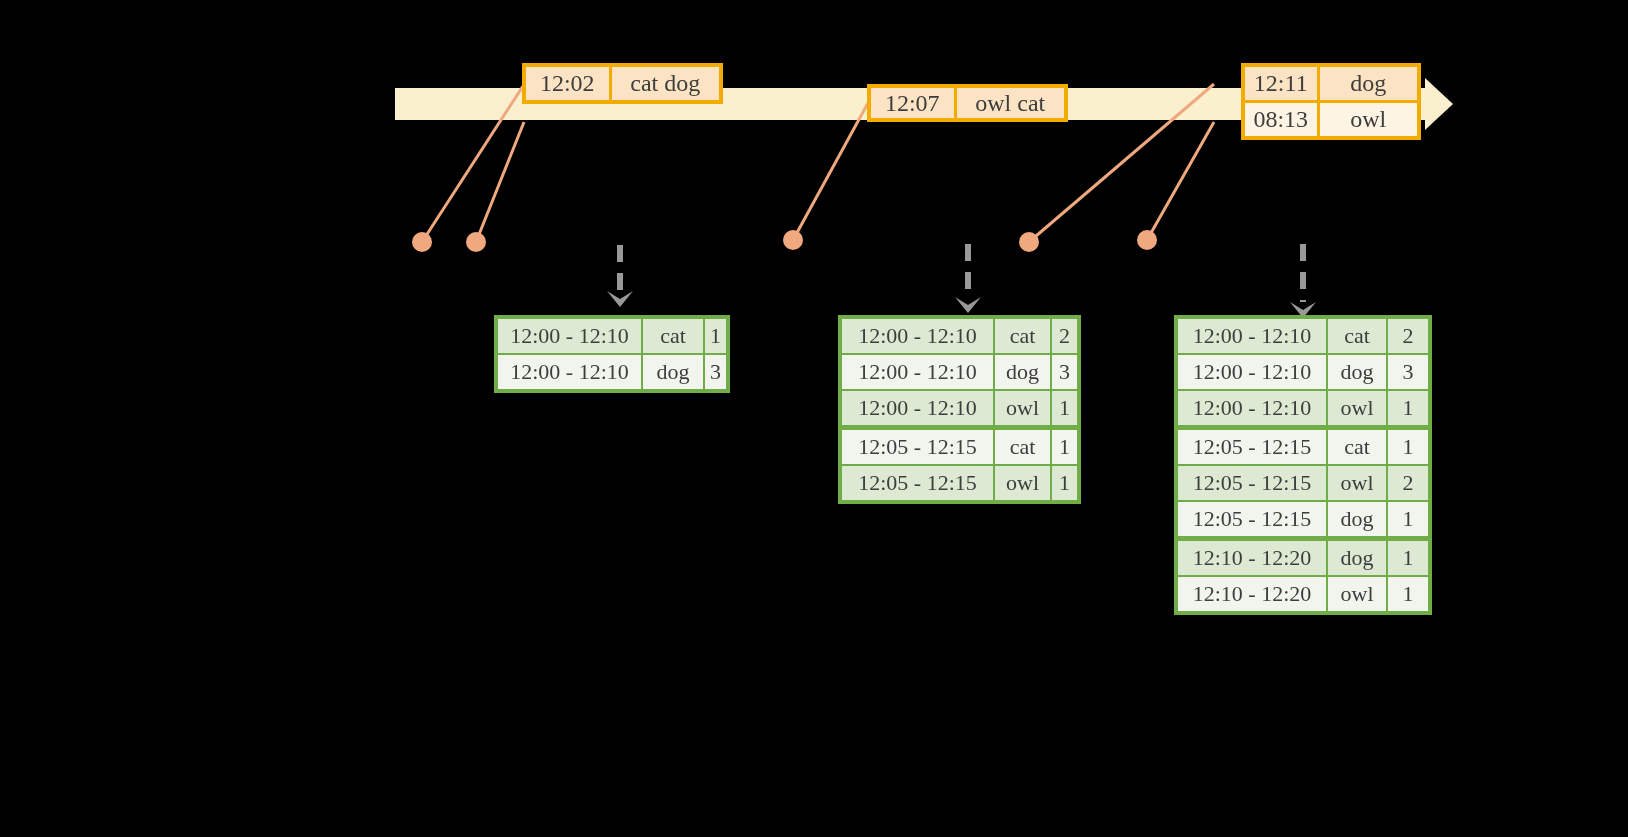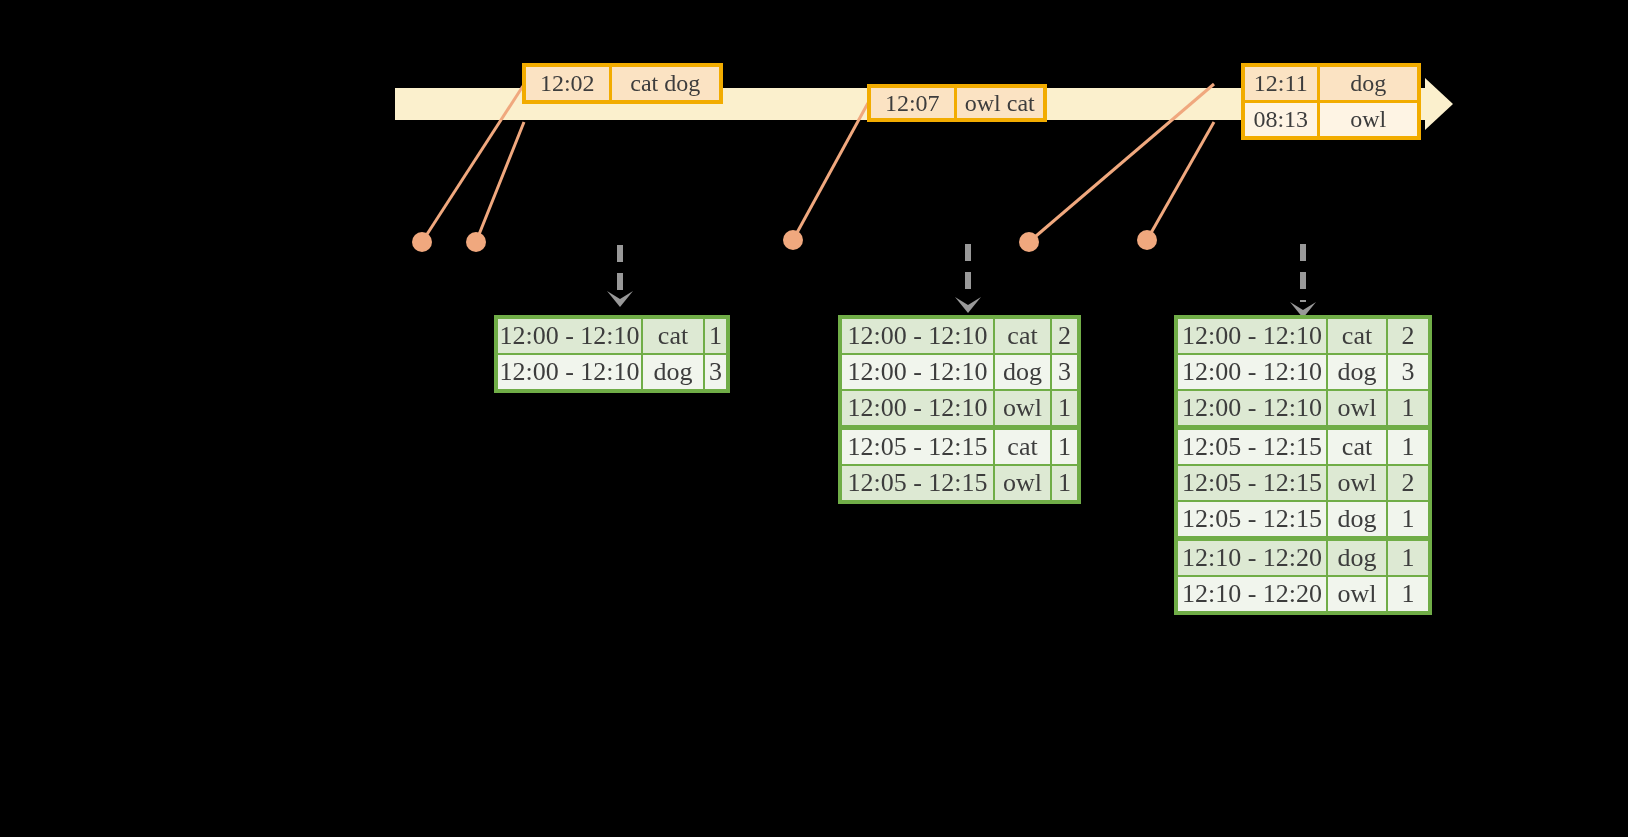--- a/index.html
+++ b/index.html
@@ -11,21 +11,21 @@
   td{padding:0;text-align:center;vertical-align:middle;overflow:hidden;white-space:nowrap;}
 
   
   .input-table{border:4px solid #F2AC00;font-size:24px;}
   .input-table td{border:3px solid #F2AC00;height:33px;}
   .input-table tr:nth-child(odd) td{background:#FBE3C3;}
   .input-table tr:nth-child(even) td{background:#FEF4E4;}
   .input-table.single td{background:#FEF4E4;height:30px;}
 
   
-  .result-table{border:4px solid #70AD47;font-size:26px;}
+  .result-table{border:4px solid #70AD47;font-size:22px;}
   .result-table td{border:2px solid #70AD47;height:34px;}
   .result-table tr:nth-child(odd) td{background:#DDE9D3;}
   .result-table tr:nth-child(even) td{background:#F1F5ED;}
   .result-table tr.group-sep td{border-top:5px solid #70AD47;}
 </style>
 </head>
 <body>
 
 <div class="canvas">
 
@@ -66,21 +66,21 @@
         <col>
       </colgroup>
     <tbody>
         <tr>
       <td>12:02</td>
       <td>cat dog</td>
     </tr>
   </tbody>
     </table>
 
-  <table class="input-table single" style="left:867px;top:84px;width:180px;padding-left:24px;">
+  <table class="input-table single" style="left:867px;top:84px;width:201px;padding-left:24px;">
     <colgroup>
         <col style="width:86px">
         <col>
       </colgroup>
     <tbody>
         <tr>
       <td>12:07</td>
       <td>owl cat</td>
     </tr>
   </tbody>

